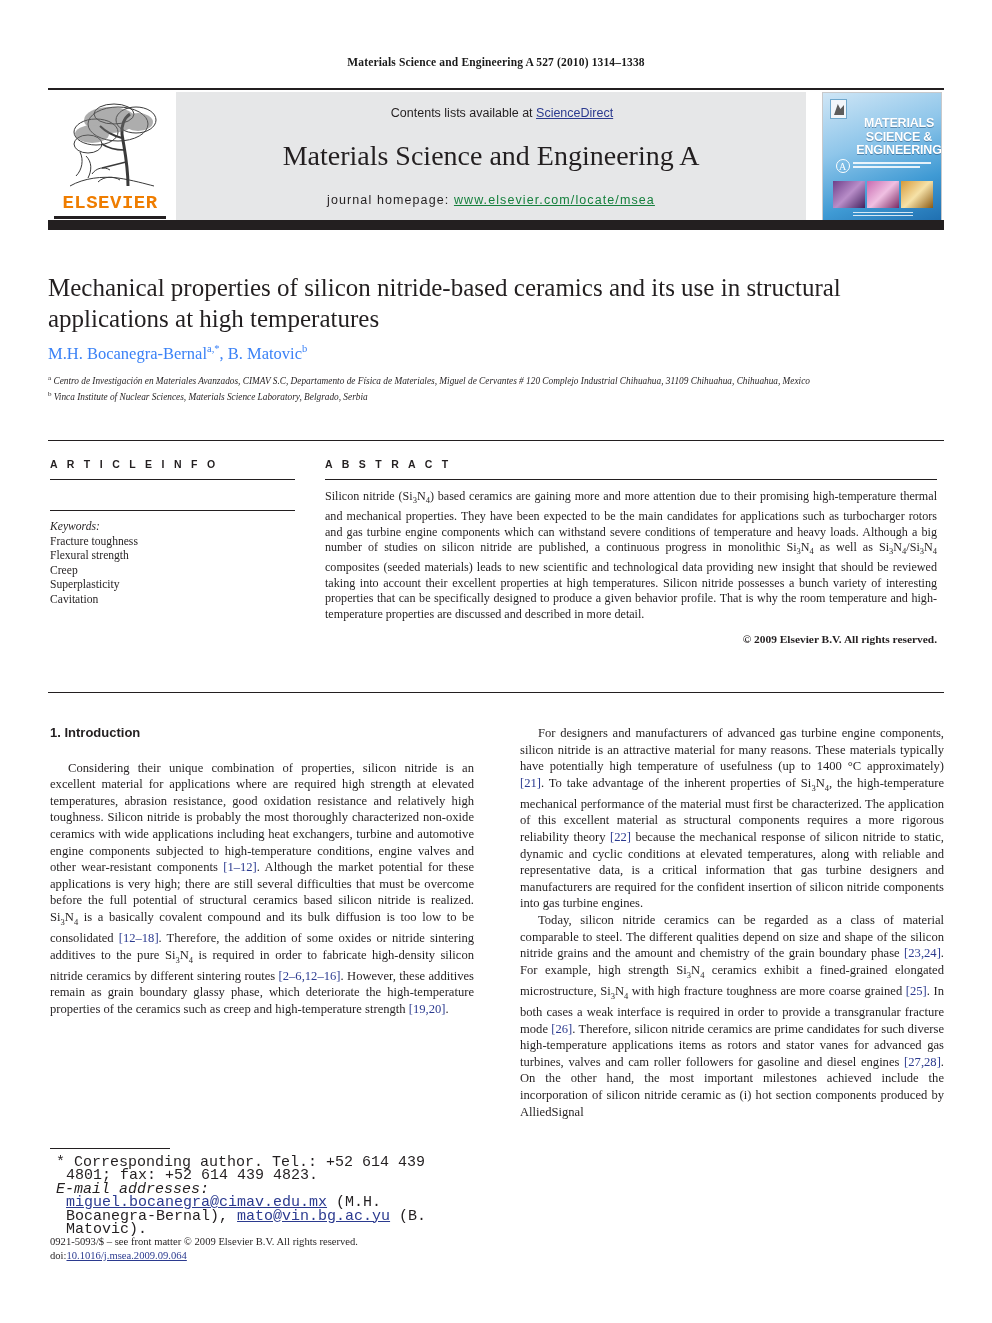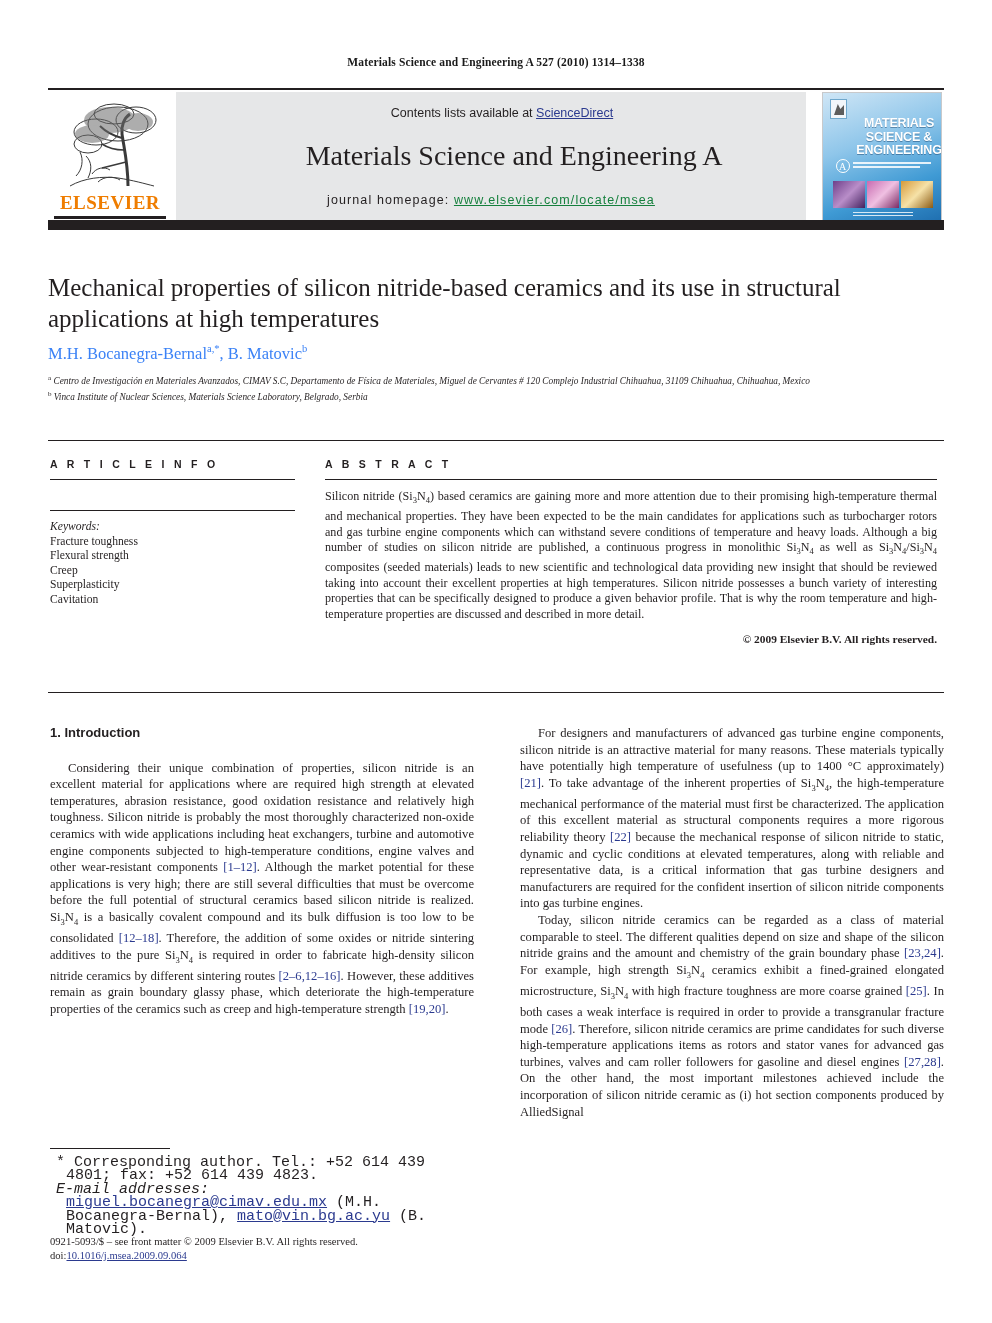--- a/index.html
+++ b/index.html
@@ -58,21 +58,21 @@
     position: absolute;
     left: 8px; top: 6px;
     width: 104px; height: 92px;
     overflow: hidden;
   }
   .elsevier-word {
     position: absolute;
     left: 0; top: 100px;
     width: 120px;
     text-align: center;
-    font-family: Liberation Serif, serif;
+    font-family: Liberation Mono, monospace;
     font-weight: bold;
     font-size: 19px;
     letter-spacing: 0.5px;
     color: #ef7d00;
   }
   .elsevier-underline {
     position: absolute;
     left: 4px; top: 124px;
     width: 112px; height: 3px;
     background: #231f20;
@@ -97,21 +97,20 @@
     color: #2b3a8f;
   }
   .journal-title {
     position: absolute;
     left: 0; top: 48px;
     width: 630px;
     text-align: center;
     font-family: "Liberation Serif", serif;
     font-size: 28px;
     color: #231f20;
-    margin-left: 23px;
   }
   .homepage-line {
     position: absolute;
     left: 0; top: 101px;
     width: 630px;
     text-align: center;
     font-family: "Liberation Sans", sans-serif;
     font-size: 12.5px;
     letter-spacing: 1.1px;
     color: #231f20;

